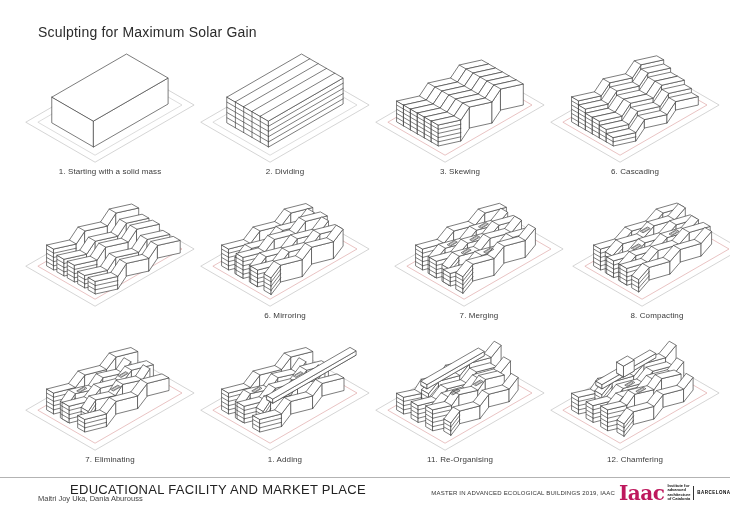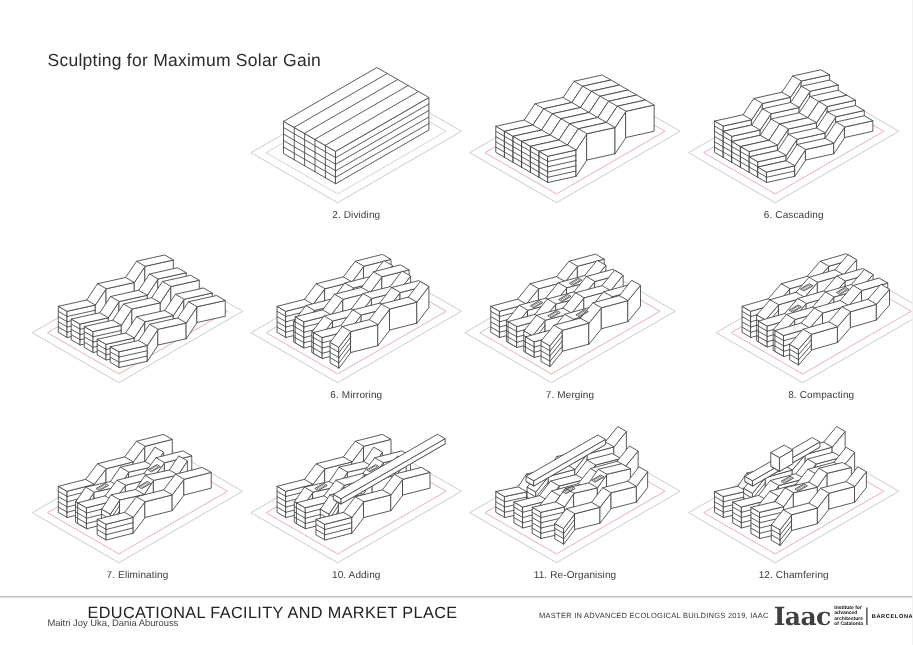--- a/index.html
+++ b/index.html
@@ -1,41 +1,51 @@
 <!DOCTYPE html>
 <html><head>
 <meta charset="utf-8">
 <style>
   html,body{margin:0;padding:0;background:#e8e8e8;}
   .page{
     position:relative;width:730px;height:516px;background:#ffffff;overflow:hidden;
     font-family:"Liberation Sans", sans-serif;color:#2b2b2b;
   }
   .title{
-    position:absolute;left:38px;top:24px;font-size:14px;letter-spacing:.2px;color:#2b2b2b;margin-top:16px;
+    position:absolute;left:38px;top:24px;font-size:14px;letter-spacing:.2px;color:#2b2b2b;
   }
   .cell{position:absolute;width:176px;}
   .cell svg{display:block;width:176px;height:120px;}
   .cap{text-align:center;font-size:8px;color:#3a3a3a;margin-top:1px;letter-spacing:.1px;}
   .footer-rule{position:absolute;left:0;top:477px;width:730px;border-top:1px solid #b3b3b3;height:0;}
   .proj-title{position:absolute;left:38px;top:482px;font-size:13px;letter-spacing:.3px;color:#222;padding-left:32px;}
   .authors{position:absolute;left:38px;top:494px;font-size:7.5px;color:#444;}
   .program{position:absolute;left:420px;top:490px;width:195px;text-align:right;font-size:6px;letter-spacing:.2px;color:#333;}
   .logo{position:absolute;left:619px;top:480px;height:25px;display:flex;align-items:center;}
-  .logo-word{font-family:"DejaVu Serif", serif;font-weight:bold;font-size:20px;line-height:20px;color:#404040;letter-spacing:-.5px;}
+  .logo-word{font-family:"DejaVu Serif", serif;font-weight:bold;font-size:20px;line-height:20px;color:#be185d;letter-spacing:-.5px;}
   .logo-sub{margin-left:3px;font-size:4px;line-height:4.3px;font-weight:bold;color:#111;white-space:nowrap;}
   .logo-div{width:0;height:14px;border-left:1px solid #333;margin:0 3px 0 3px;}
   .logo-city{font-size:4.5px;font-weight:bold;letter-spacing:.5px;color:#000;}
 </style>
 </head>
 <body>
 
 <div class="page">
   <div class="title">Sculpting for Maximum Solar Gain</div>
 
+  <div class="cell" style="left:22px;top:46px">
+    <svg class="fig" viewBox="0 0 176 120">
+        <path d="M4.1 76.0 L102.8 19.0 L172.1 59.0 L73.4 116.0 Z" fill="none" stroke="#c3c3c3" stroke-width="0.7" stroke-linejoin="round" stroke-linecap="round"></path>
+        <path d="M16.2 76.0 L102.8 26.0 L160.0 59.0 L73.4 109.0 Z" fill="none" stroke="#cdcdcd" stroke-width="0.7" stroke-linejoin="round" stroke-linecap="round"></path>
+        <path d="M30.1 77.0 L71.6 101.0 L71.6 75.0 L30.1 51.0 Z" fill="#fff" stroke="#454545" stroke-width="0.7" stroke-linejoin="round" stroke-linecap="round"></path>
+        <path d="M71.6 101.0 L146.1 58.0 L146.1 32.0 L71.6 75.0 Z" fill="#fff" stroke="#454545" stroke-width="0.7" stroke-linejoin="round" stroke-linecap="round"></path>
+        <path d="M30.1 51.0 L104.5 8.0 L146.1 32.0 L71.6 75.0 Z" fill="#fff" stroke="#454545" stroke-width="0.7" stroke-linejoin="round" stroke-linecap="round"></path>
+      </svg>
+    <div class="cap">1. Starting with a solid mass</div>
+  </div>
   <div class="cell" style="left:197px;top:46px">
     <svg class="fig" viewBox="0 0 176 120">
         <path d="M4.1 76.0 L102.8 19.0 L172.1 59.0 L73.4 116.0 Z" fill="none" stroke="#c3c3c3" stroke-width="0.7" stroke-linejoin="round" stroke-linecap="round"></path>
         <path d="M16.2 76.0 L102.8 26.0 L160.0 59.0 L73.4 109.0 Z" fill="none" stroke="#cdcdcd" stroke-width="0.7" stroke-linejoin="round" stroke-linecap="round"></path>
         <path d="M30.1 77.0 L71.6 101.0 L71.6 75.0 L30.1 51.0 Z" fill="#fff" stroke="#454545" stroke-width="0.7" stroke-linejoin="round" stroke-linecap="round"></path>
         <path d="M71.6 101.0 L146.1 58.0 L146.1 32.0 L71.6 75.0 Z" fill="#fff" stroke="#454545" stroke-width="0.7" stroke-linejoin="round" stroke-linecap="round"></path>
         <path d="M30.1 51.0 L104.5 8.0 L146.1 32.0 L71.6 75.0 Z" fill="#fff" stroke="#454545" stroke-width="0.7" stroke-linejoin="round" stroke-linecap="round"></path>
         <path d="M38.4 55.8 L112.8 12.8" fill="none" stroke="#454545" stroke-width="0.7" stroke-linejoin="round" stroke-linecap="round"></path>
         <path d="M71.6 95.8 L146.1 52.8" fill="none" stroke="#454545" stroke-width="0.7" stroke-linejoin="round" stroke-linecap="round"></path>
         <path d="M38.4 81.8 L38.4 55.8" fill="none" stroke="#454545" stroke-width="0.7" stroke-linejoin="round" stroke-linecap="round"></path>
@@ -167,20 +177,21 @@
         <path d="M121.8 39.0 L128.8 43.0" fill="none" stroke="#454545" stroke-width="0.7" stroke-linejoin="round" stroke-linecap="round"></path>
         <path d="M59.5 91.8 L66.4 95.8" fill="none" stroke="#454545" stroke-width="0.7" stroke-linejoin="round" stroke-linecap="round"></path>
         <path d="M66.4 95.8 L88.9 90.8" fill="none" stroke="#454545" stroke-width="0.7" stroke-linejoin="round" stroke-linecap="round"></path>
         <path d="M59.5 87.6 L66.4 91.6" fill="none" stroke="#454545" stroke-width="0.7" stroke-linejoin="round" stroke-linecap="round"></path>
         <path d="M66.4 91.6 L88.9 86.6" fill="none" stroke="#454545" stroke-width="0.7" stroke-linejoin="round" stroke-linecap="round"></path>
         <path d="M59.5 83.4 L66.4 87.4" fill="none" stroke="#454545" stroke-width="0.7" stroke-linejoin="round" stroke-linecap="round"></path>
         <path d="M66.4 87.4 L88.9 82.4" fill="none" stroke="#454545" stroke-width="0.7" stroke-linejoin="round" stroke-linecap="round"></path>
         <path d="M59.5 79.2 L66.4 83.2" fill="none" stroke="#454545" stroke-width="0.7" stroke-linejoin="round" stroke-linecap="round"></path>
         <path d="M66.4 83.2 L88.9 78.2" fill="none" stroke="#454545" stroke-width="0.7" stroke-linejoin="round" stroke-linecap="round"></path>
       </svg>
+    <div class="cap">3. Skewing</div>
   </div>
   <div class="cell" style="left:547px;top:46px">
     <svg class="fig" viewBox="0 0 176 120">
         <path d="M4.1 76.0 L102.8 19.0 L172.1 59.0 L73.4 116.0 Z" fill="none" stroke="#c3c3c3" stroke-width="0.7" stroke-linejoin="round" stroke-linecap="round"></path>
         <path d="M16.2 76.0 L102.8 26.0 L160.0 59.0 L73.4 109.0 Z" fill="none" stroke="#dfa9a9" stroke-width="0.7" stroke-linejoin="round" stroke-linecap="round"></path>
         <path d="M24.9 76.0 L31.8 80.0 L31.8 54.8 L24.9 50.8 Z" fill="#fff" stroke="#454545" stroke-width="0.7" stroke-linejoin="round" stroke-linecap="round"></path>
         <path d="M31.8 80.0 L54.3 75.0 L54.3 49.8 L31.8 54.8 Z" fill="#fff" stroke="#454545" stroke-width="0.7" stroke-linejoin="round" stroke-linecap="round"></path>
         <path d="M54.3 75.0 L63.0 62.0 L63.0 36.8 L54.3 49.8 Z" fill="#fff" stroke="#454545" stroke-width="0.7" stroke-linejoin="round" stroke-linecap="round"></path>
         <path d="M63.0 62.0 L85.5 57.0 L85.5 31.8 L63.0 36.8 Z" fill="#fff" stroke="#454545" stroke-width="0.7" stroke-linejoin="round" stroke-linecap="round"></path>
         <path d="M85.5 57.0 L94.1 44.0 L94.1 18.8 L85.5 31.8 Z" fill="#fff" stroke="#454545" stroke-width="0.7" stroke-linejoin="round" stroke-linecap="round"></path>
@@ -480,21 +491,21 @@
         <path d="M129.6 47.7 L136.6 51.7" fill="none" stroke="#454545" stroke-width="0.7" stroke-linejoin="round" stroke-linecap="round"></path>
         <path d="M67.3 96.3 L74.2 100.3" fill="none" stroke="#454545" stroke-width="0.7" stroke-linejoin="round" stroke-linecap="round"></path>
         <path d="M74.2 100.3 L83.7 87.8" fill="none" stroke="#454545" stroke-width="0.7" stroke-linejoin="round" stroke-linecap="round"></path>
         <path d="M67.3 92.1 L74.2 96.1" fill="none" stroke="#454545" stroke-width="0.7" stroke-linejoin="round" stroke-linecap="round"></path>
         <path d="M74.2 96.1 L83.7 83.6" fill="none" stroke="#454545" stroke-width="0.7" stroke-linejoin="round" stroke-linecap="round"></path>
         <path d="M67.3 87.9 L74.2 91.9" fill="none" stroke="#454545" stroke-width="0.7" stroke-linejoin="round" stroke-linecap="round"></path>
         <path d="M74.2 91.9 L83.7 79.4" fill="none" stroke="#454545" stroke-width="0.7" stroke-linejoin="round" stroke-linecap="round"></path>
       </svg>
     <div class="cap">6. Mirroring</div>
   </div>
-  <div class="cell" style="left:368px;top:190px">
+  <div class="cell" style="left:391px;top:190px">
     <svg class="fig" viewBox="0 0 176 120">
         <path d="M4.1 76.0 L102.8 19.0 L172.1 59.0 L73.4 116.0 Z" fill="none" stroke="#c3c3c3" stroke-width="0.7" stroke-linejoin="round" stroke-linecap="round"></path>
         <path d="M16.2 76.0 L102.8 26.0 L160.0 59.0 L73.4 109.0 Z" fill="none" stroke="#dfa9a9" stroke-width="0.7" stroke-linejoin="round" stroke-linecap="round"></path>
         <path d="M24.9 76.0 L31.8 80.0 L31.8 59.0 L24.9 55.0 Z" fill="#fff" stroke="#454545" stroke-width="0.7" stroke-linejoin="round" stroke-linecap="round"></path>
         <path d="M31.8 80.0 L53.0 74.3 L53.0 53.3 L31.8 59.0 Z" fill="#fff" stroke="#454545" stroke-width="0.7" stroke-linejoin="round" stroke-linecap="round"></path>
         <path d="M53.0 74.3 L63.0 62.0 L63.0 41.0 L53.0 53.3 Z" fill="#fff" stroke="#454545" stroke-width="0.7" stroke-linejoin="round" stroke-linecap="round"></path>
         <path d="M63.0 62.0 L84.2 56.3 L84.2 35.3 L63.0 41.0 Z" fill="#fff" stroke="#454545" stroke-width="0.7" stroke-linejoin="round" stroke-linecap="round"></path>
         <path d="M84.2 56.3 L94.1 44.0 L94.1 23.0 L84.2 35.3 Z" fill="#fff" stroke="#454545" stroke-width="0.7" stroke-linejoin="round" stroke-linecap="round"></path>
         <path d="M94.1 44.0 L115.4 38.3 L115.4 17.3 L94.1 23.0 Z" fill="#fff" stroke="#454545" stroke-width="0.7" stroke-linejoin="round" stroke-linecap="round"></path>
         <path d="M24.9 55.0 L46.1 49.3 L56.0 37.0 L77.2 31.3 L87.2 19.0 L108.4 13.3 L115.4 17.3 L94.1 23.0 L84.2 35.3 L63.0 41.0 L53.0 53.3 L31.8 59.0 Z" fill="#fff" stroke="#454545" stroke-width="0.7" stroke-linejoin="round" stroke-linecap="round"></path>
@@ -913,21 +924,21 @@
         <path d="M63.0 89.6 L84.6 84.1" fill="none" stroke="#454545" stroke-width="0.7" stroke-linejoin="round" stroke-linecap="round"></path>
         <path d="M55.1 56.7 L62.0 52.7 L64.8 54.3 L57.9 58.3 Z" fill="none" stroke="#454545" stroke-width="0.7" stroke-linejoin="round" stroke-linecap="round"></path>
         <path d="M56.9 56.5 L61.7 53.7 L63.0 54.5 L58.2 57.3 Z" fill="none" stroke="#454545" stroke-width="0.5" stroke-linejoin="round" stroke-linecap="round"></path>
         <path d="M96.6 41.7 L103.6 37.7 L106.3 39.3 L99.4 43.3 Z" fill="none" stroke="#454545" stroke-width="0.7" stroke-linejoin="round" stroke-linecap="round"></path>
         <path d="M98.5 41.5 L103.3 38.7 L104.6 39.5 L99.8 42.3 Z" fill="none" stroke="#454545" stroke-width="0.5" stroke-linejoin="round" stroke-linecap="round"></path>
         <path d="M69.9 65.6 L153.0 17.6 L159.1 21.1 L76.0 69.1 Z" fill="#fff" stroke="#454545" stroke-width="0.7" stroke-linejoin="round" stroke-linecap="round"></path>
         <path d="M69.9 65.6 L76.0 69.1 L76.0 64.9 L69.9 61.4 Z" fill="#fff" stroke="#454545" stroke-width="0.7" stroke-linejoin="round" stroke-linecap="round"></path>
         <path d="M76.0 69.1 L159.1 21.1 L159.1 16.9 L76.0 64.9 Z" fill="#fff" stroke="#454545" stroke-width="0.7" stroke-linejoin="round" stroke-linecap="round"></path>
         <path d="M69.9 61.4 L153.0 13.4 L159.1 16.9 L76.0 64.9 Z" fill="#fff" stroke="#454545" stroke-width="0.7" stroke-linejoin="round" stroke-linecap="round"></path>
       </svg>
-    <div class="cap">10. Adding</div>
+    <div class="cap">1. Adding</div>
   </div>
   <div class="cell" style="left:372px;top:334px">
     <svg class="fig" viewBox="0 0 176 120">
         <path d="M4.1 76.0 L102.8 19.0 L172.1 59.0 L73.4 116.0 Z" fill="none" stroke="#c3c3c3" stroke-width="0.7" stroke-linejoin="round" stroke-linecap="round"></path>
         <path d="M16.2 76.0 L102.8 26.0 L160.0 59.0 L73.4 109.0 Z" fill="none" stroke="#dfa9a9" stroke-width="0.7" stroke-linejoin="round" stroke-linecap="round"></path>
         <path d="M24.9 76.0 L31.8 80.0 L31.8 63.2 L24.9 59.2 Z" fill="#fff" stroke="#454545" stroke-width="0.7" stroke-linejoin="round" stroke-linecap="round"></path>
         <path d="M31.8 80.0 L49.5 76.3 L49.5 59.5 L31.8 63.2 Z" fill="#fff" stroke="#454545" stroke-width="0.7" stroke-linejoin="round" stroke-linecap="round"></path>
         <path d="M49.5 76.3 L56.0 66.0 L56.0 49.2 L49.5 59.5 Z" fill="#fff" stroke="#454545" stroke-width="0.7" stroke-linejoin="round" stroke-linecap="round"></path>
         <path d="M56.0 66.0 L73.8 62.3 L73.8 45.5 L56.0 49.2 Z" fill="#fff" stroke="#454545" stroke-width="0.7" stroke-linejoin="round" stroke-linecap="round"></path>
         <path d="M73.8 62.3 L80.3 52.0 L80.3 35.2 L73.8 45.5 Z" fill="#fff" stroke="#454545" stroke-width="0.7" stroke-linejoin="round" stroke-linecap="round"></path>

